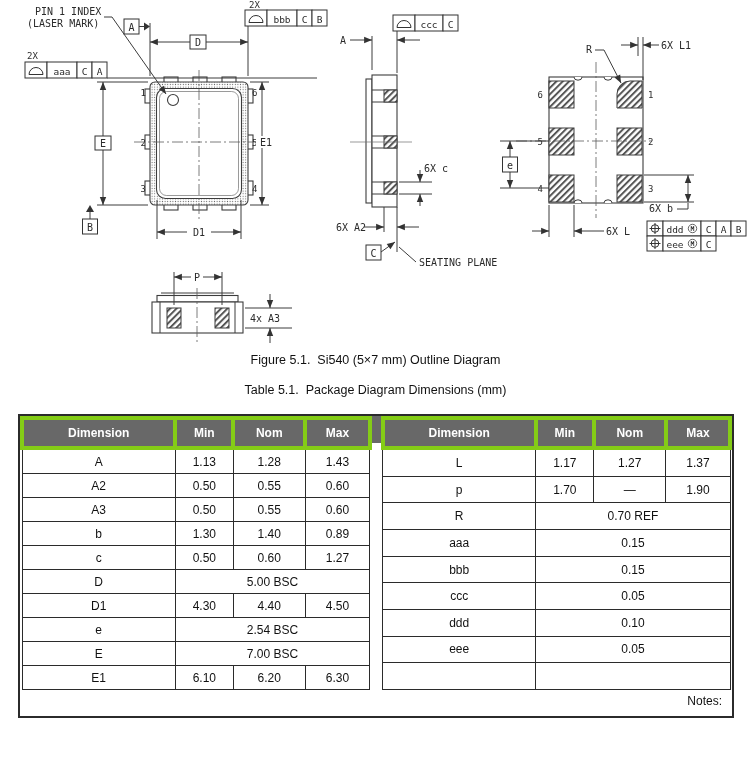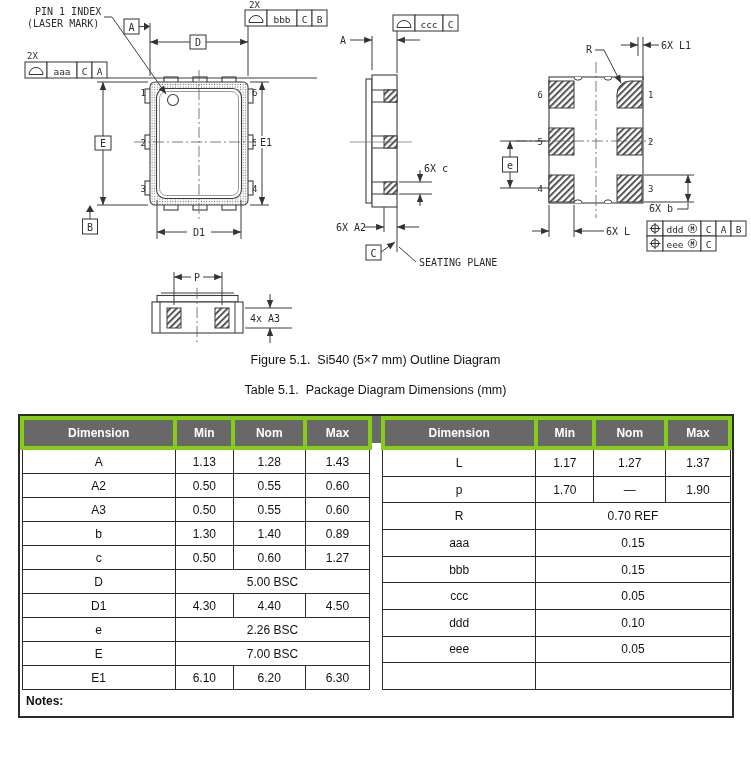--- a/index.html
+++ b/index.html
@@ -32,21 +32,21 @@
     border:4px solid #84cc16;text-align:center;padding:0;
   }
   .dimtable td{
     height:23px;font-size:12px;border:1px solid #2b2b2b;
     text-align:center;padding:0;background:#fff;
   }
   .gap{width:9px;display:flex;flex-direction:column;background:#fff;}
   .gap-top{height:27px;}
   
   .notes{padding:4px 10px 8px 6px;font-size:12px;}
-  .notes-title{font-weight:bold;}
+  .notes-title{font-weight:normal;text-align:right;}
   .note-item{margin-left:20px;margin-top:3px;}
   .note-item .num{margin-right:3px;}
 </style>
 </head>
 <body>
 
 
 
 <svg width="751" height="346" viewBox="0 0 751 346">
   <defs>
@@ -382,21 +382,21 @@
             <td colspan="3">5.00 BSC</td>
           </tr>
           <tr>
             <td>D1</td>
             <td>4.30</td>
             <td>4.40</td>
             <td>4.50</td>
           </tr>
           <tr>
             <td>e</td>
-            <td colspan="3">2.26 BSC</td>
+            <td colspan="3">2.54 BSC</td>
           </tr>
           <tr>
             <td>E</td>
             <td colspan="3">7.00 BSC</td>
           </tr>
           <tr>
             <td>E1</td>
             <td>6.10</td>
             <td>6.20</td>
             <td>6.30</td>

